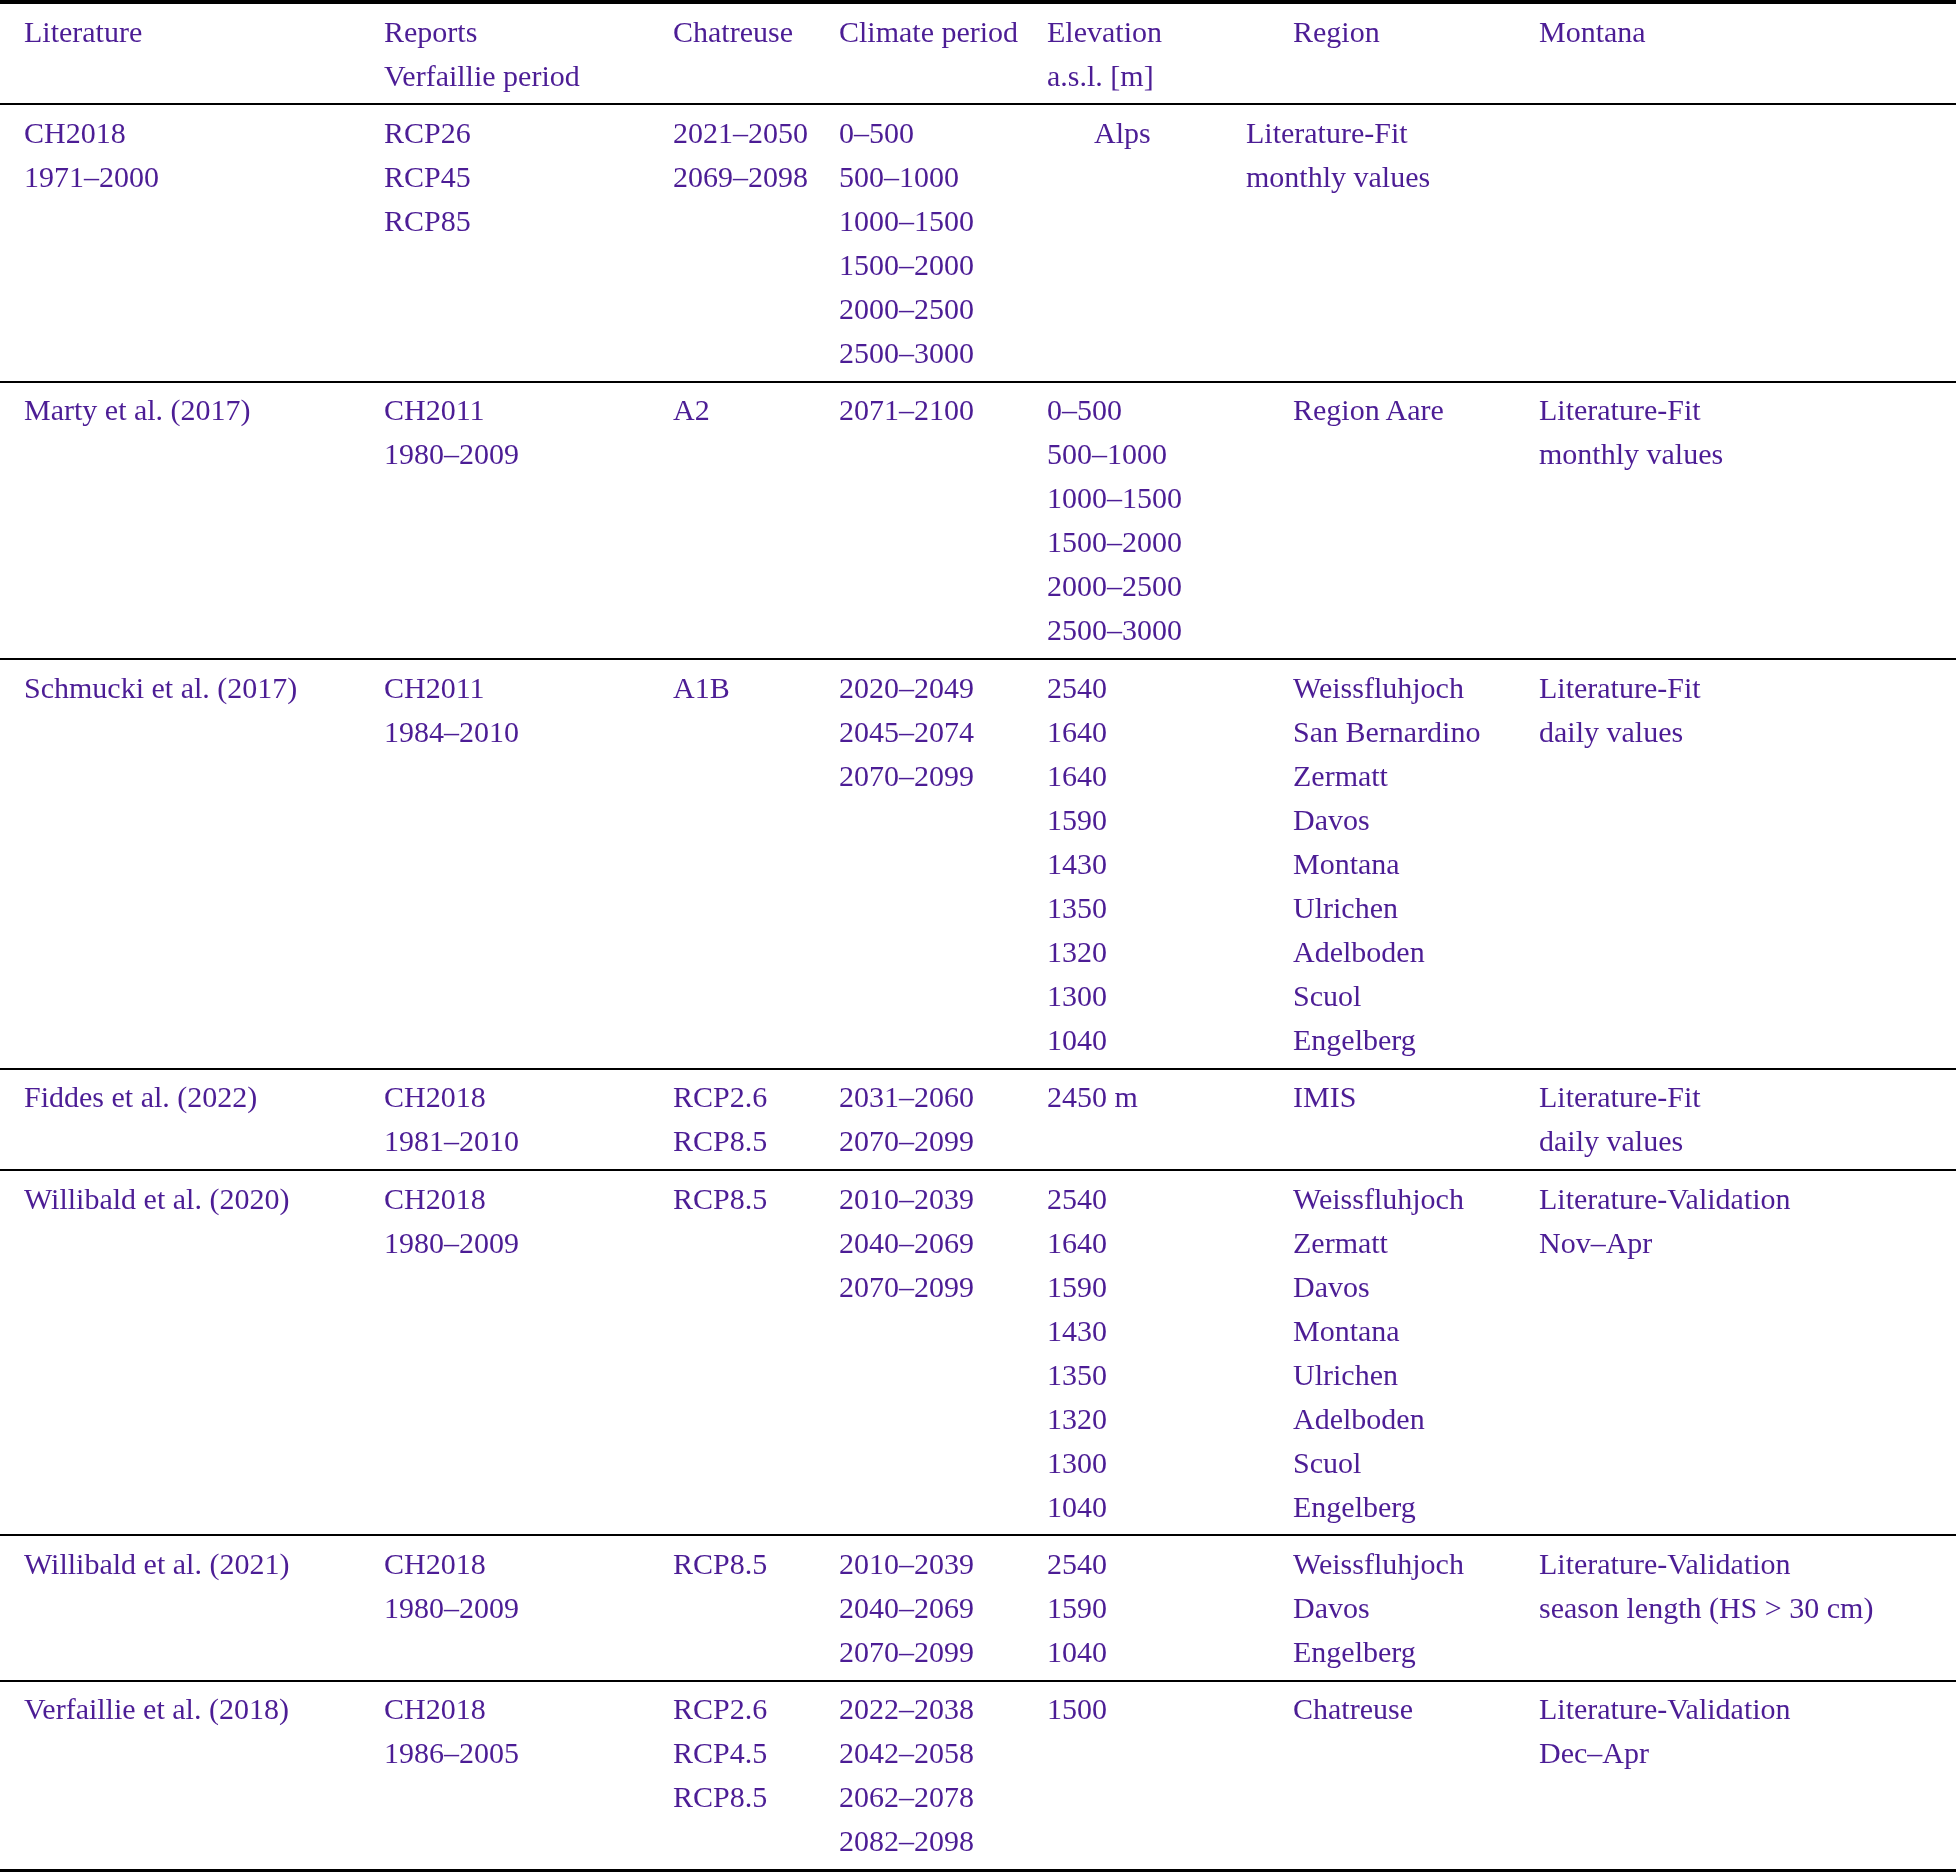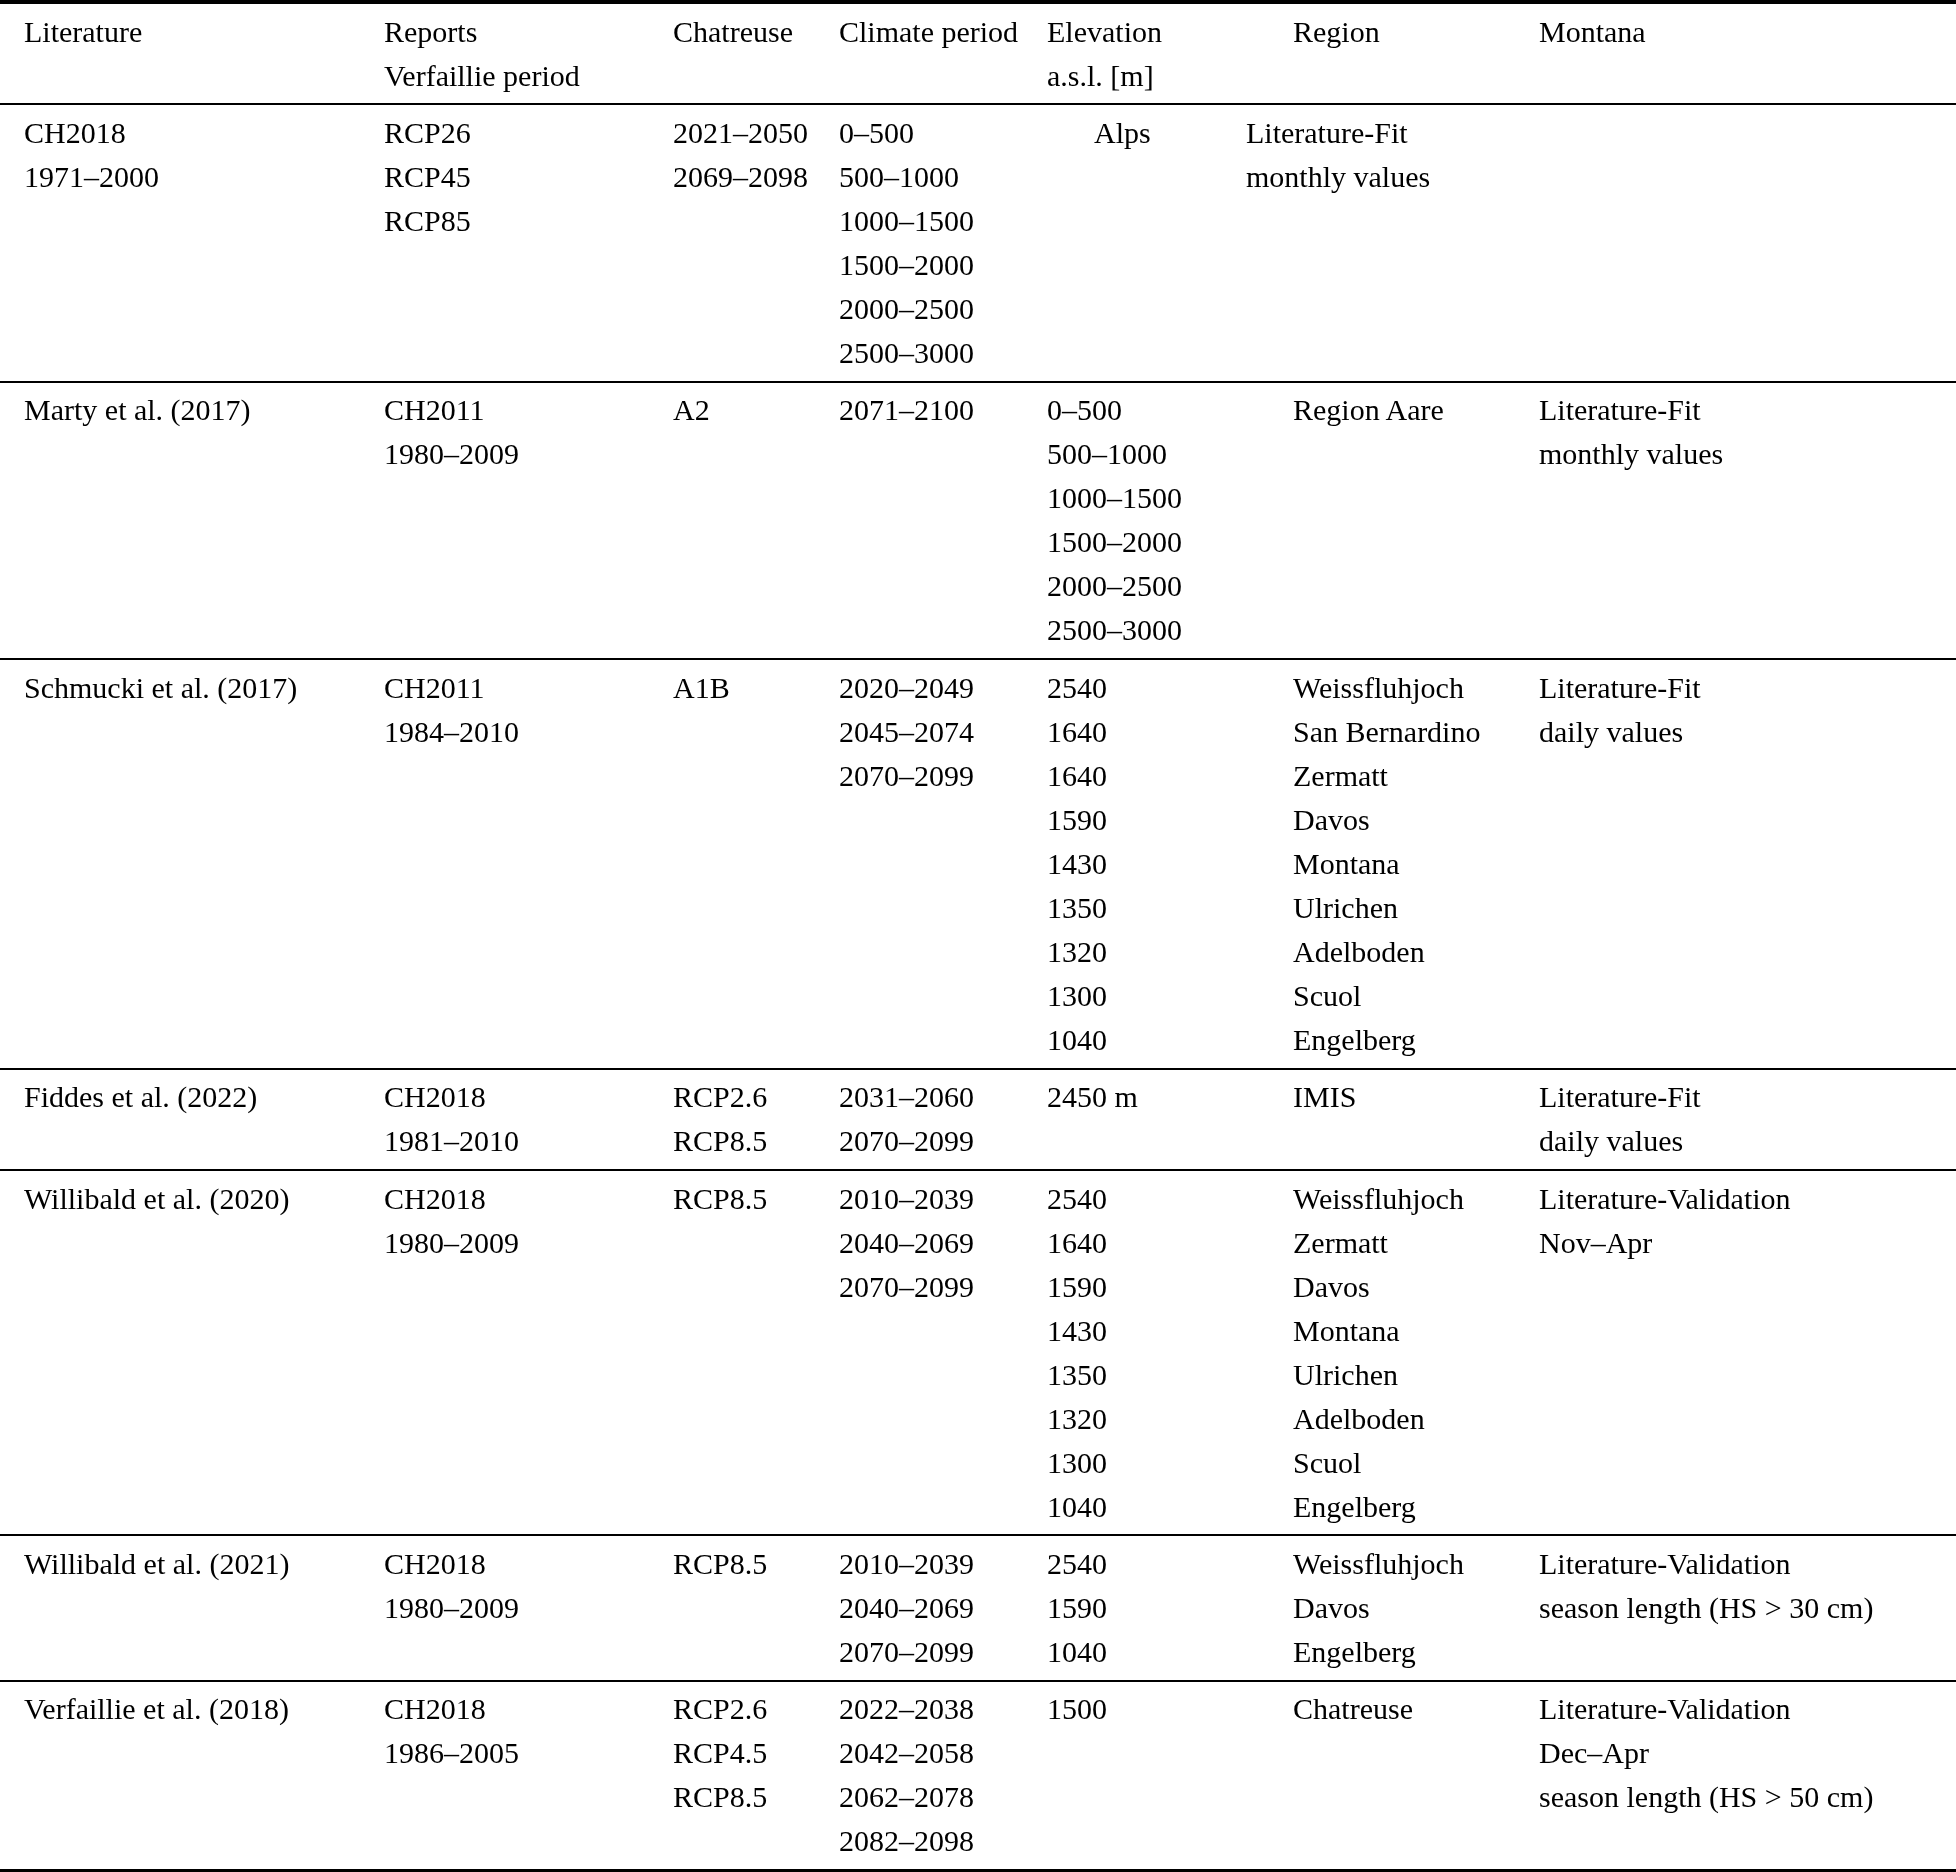--- a/index.html
+++ b/index.html
@@ -4,21 +4,21 @@
 <style>
   html, body {
     margin: 0;
     padding: 0;
     background: #ffffff;
   }
   .table-wrap {
     width: 1956px;
     height: 1873px;
     background: #ffffff;
-    color: #000000;
+    color: #4c1d95;
     font-family: "Liberation Serif", "DejaVu Serif", serif;
     font-size: 30px;
     line-height: 44px;
     box-sizing: border-box;
   }
   .lit-table {
     width: 1956px;
     box-sizing: border-box;
     border-top: 4.7px solid #000;
     border-bottom: 4.7px solid #000;
@@ -301,18 +301,17 @@
         </div>
         <div class="cell c-elevation">
           <div class="line">1500</div>
         </div>
         <div class="cell c-region">
           <div class="line">Chatreuse</div>
         </div>
         <div class="cell c-comments">
           <div class="line">Literature-Validation</div>
           <div class="line">Dec–Apr</div>
-          <div class="line">season length (HS &gt; 50 cm)</div>
         </div>
       </div>
     </div>
 </div>
 
 
 </body></html>

